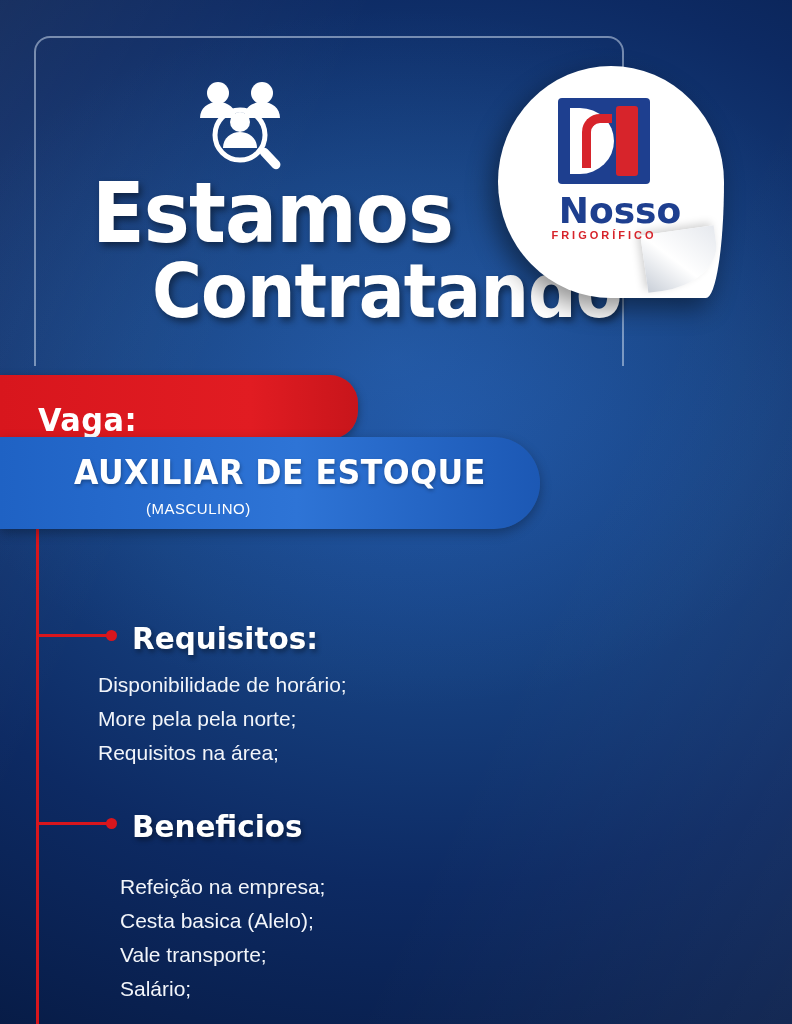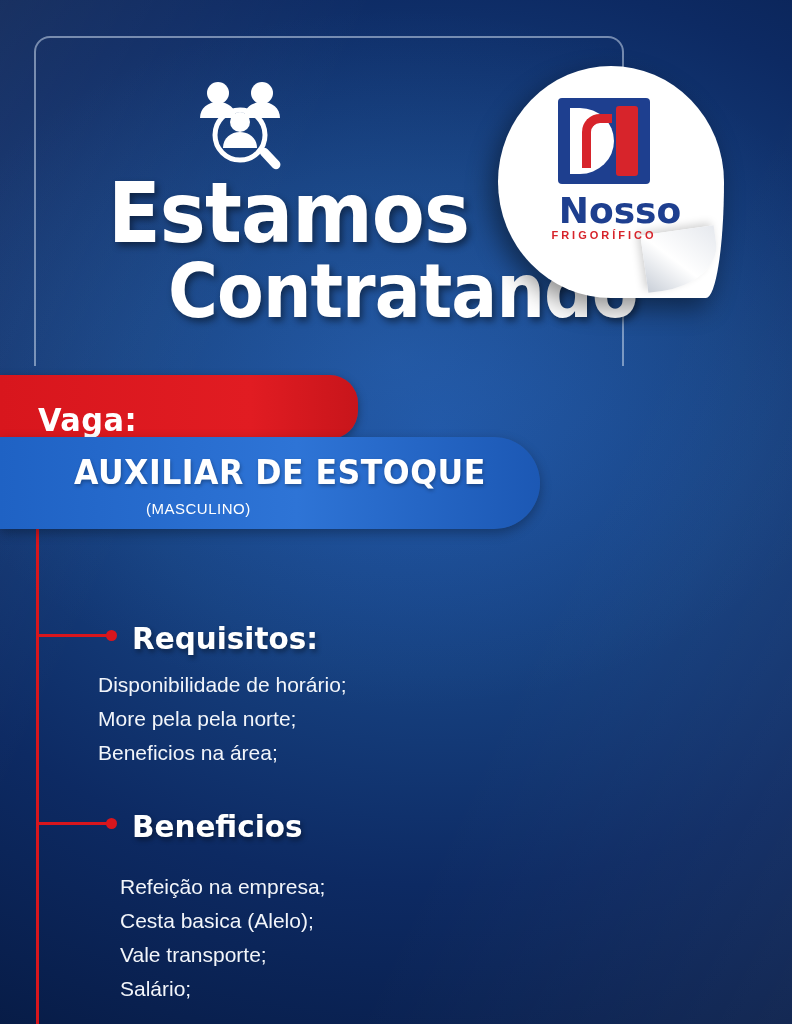--- a/index.html
+++ b/index.html
@@ -56,21 +56,21 @@
     left: 196px;
     top: 78px;
     width: 106px;
     height: 96px;
     z-index: 4;
   }
 
   
   .headline {
     position: absolute;
-    left: 108px;
+    left: 92px;
     top: 175px;
     z-index: 5;
     color: #ffffff;
   }
   .headline .l1 {
     font-family: "DejaVu Sans", sans-serif;
     font-weight: 700;
     font-size: 84px;
     line-height: 0.92;
     letter-spacing: -1px;
@@ -349,21 +349,21 @@
       <span class="dot"></span>
     </div>
   <div class="tick tick-2">
       <span class="dot"></span>
     </div>
 
   <div class="section-title req-title">Requisitos:</div>
   <ul class="list req-list">
     <li>Disponibilidade de horário;</li>
     <li>More pela pela norte;</li>
-    <li>Beneficios na área;</li>
+    <li>Requisitos na área;</li>
   </ul>
 
   <div class="section-title ben-title">Beneficios</div>
   <ul class="list ben-list">
     <li>Refeição na empresa;</li>
     <li>Cesta basica (Alelo);</li>
     <li>Vale transporte;</li>
     <li>Salário;</li>
   </ul>
 

